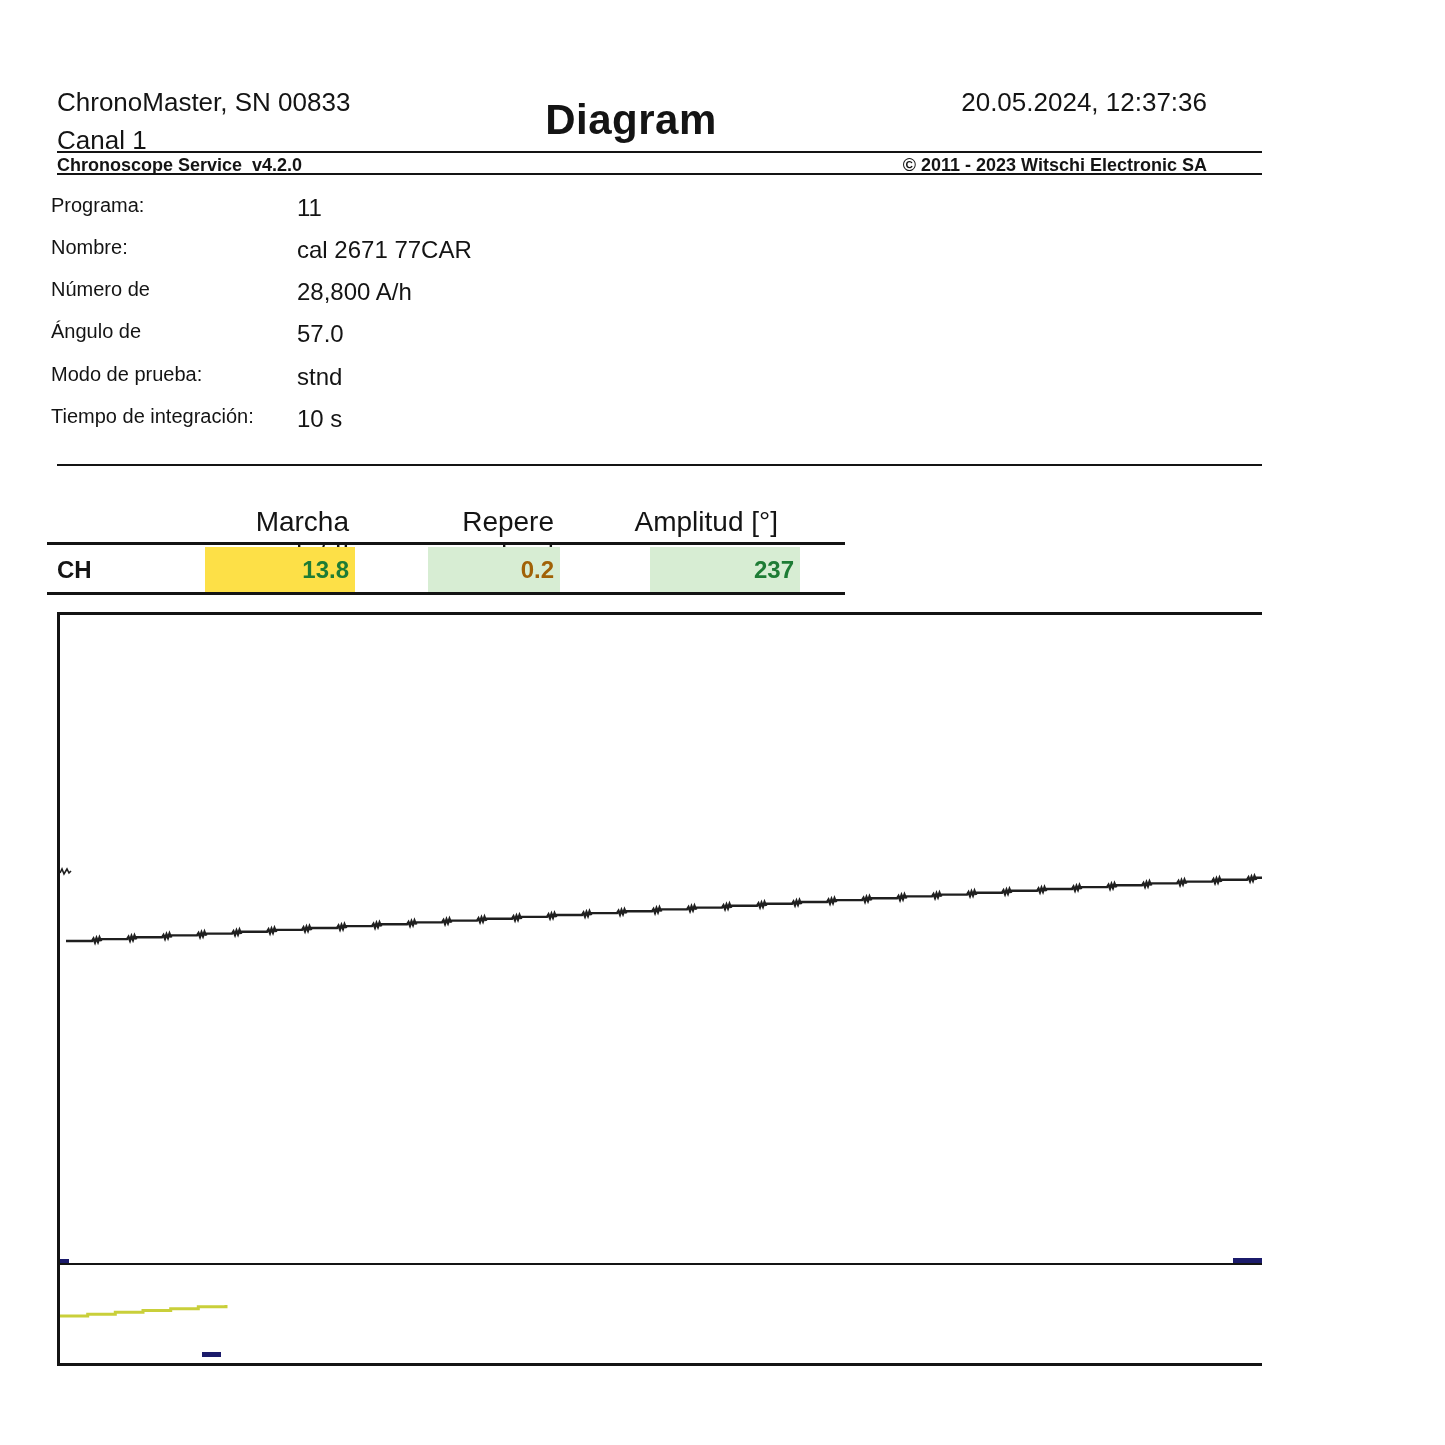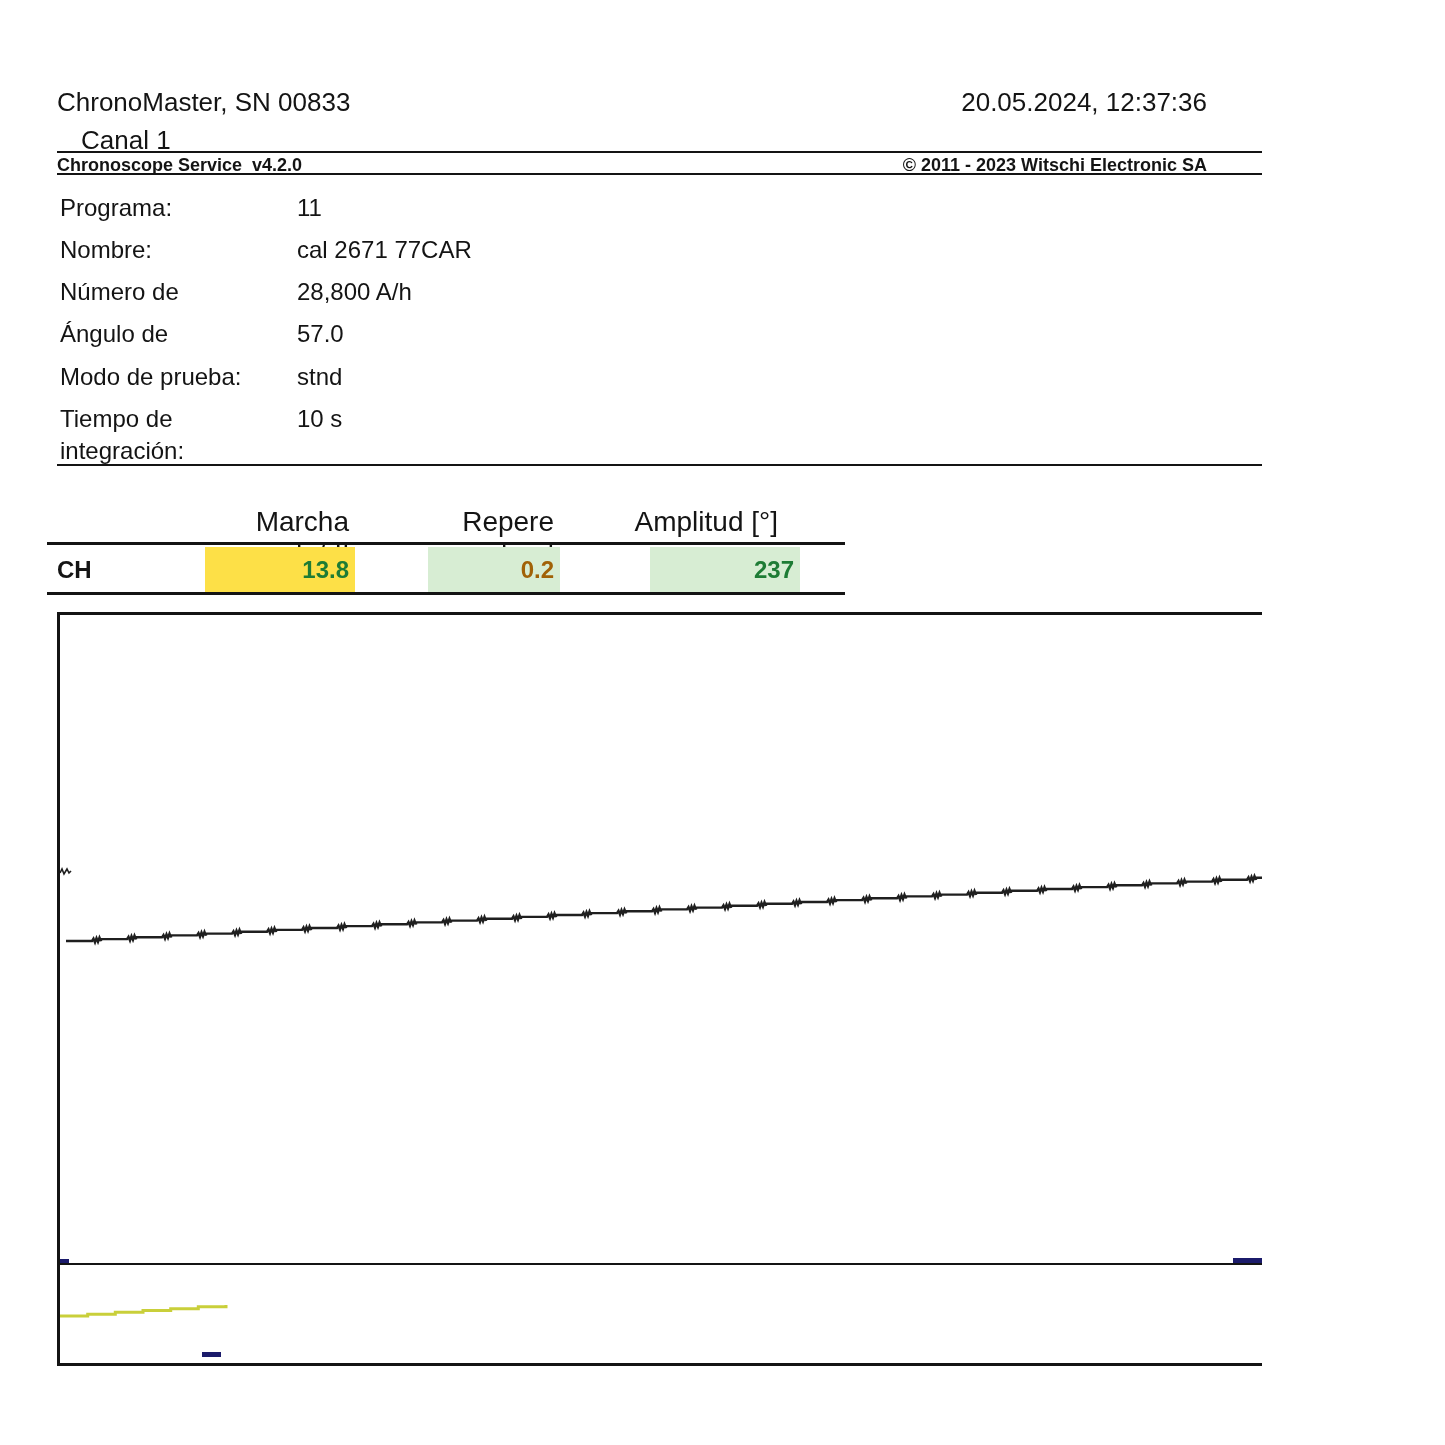--- a/index.html
+++ b/index.html
@@ -4,35 +4,36 @@
 <style>
   html,body{margin:0;padding:0;background:#ffffff;}
   body{width:1445px;height:1445px;font-family:"Liberation Sans",sans-serif;color:#141414;}
   .page{position:relative;width:1262px;height:1445px;background:#fff;overflow:hidden;}
   .abs{position:absolute;}
   .hdr-text{font-size:26px;line-height:1.2;}
   .title{left:0;right:0;top:96px;text-align:center;font-size:42px;font-weight:700;letter-spacing:0.5px;}
   .datetime{top:87px;right:55px;font-size:26px;}
   .rule{background:#141414;}
   .smallbar{font-size:18px;font-weight:700;white-space:pre;}
-  .param-label{left:60px;width:228px;font-size:24px;line-height:1.35;}
+  .param-label{left:51px;width:228px;font-size:20px;line-height:1.35;}
   .param-value{left:297px;font-size:24px;line-height:1.35;}
   .col-head{top:506px;font-size:28px;text-align:right;padding-right:6px;box-sizing:border-box;}
   .cell{top:547px;height:45px;line-height:45px;text-align:right;padding-right:6px;box-sizing:border-box;
         font-size:24px;font-weight:700;}
   .row-head{left:57px;top:556px;font-size:24px;font-weight:700;}
   .chartbox{left:57px;top:612px;width:1306px;height:748px;border:3px solid #141414;background:#fff;}
 </style>
 </head>
 <body>
 
 <div class="page">
 
   <div class="abs hdr-text" style="left:57px;top:87px;">ChronoMaster, SN 00833</div>
-  <div class="abs hdr-text" style="left:57px;top:125px;margin-left:24px;">Canal 1</div>
+  <div class="abs hdr-text" style="left:57px;top:125px;">Canal 1</div>
+  <div class="abs title">Diagram</div>
   <div class="abs hdr-text datetime">20.05.2024, 12:37:36</div>
 
   <div class="abs rule" style="left:57px;top:151px;width:1333px;height:2px;"></div>
   <div class="abs smallbar" style="left:57px;top:155px;">Chronoscope Service  v4.2.0</div>
   <div class="abs smallbar" style="right:55px;top:155px;">© 2011 - 2023 Witschi Electronic SA</div>
   <div class="abs rule" style="left:57px;top:173px;width:1333px;height:2px;"></div>
 
   <div class="abs param-label" style="top:192px;">Programa:</div>
   <div class="abs param-value" style="top:192px;">11</div>
   <div class="abs param-label" style="top:234px;">Nombre:</div>

